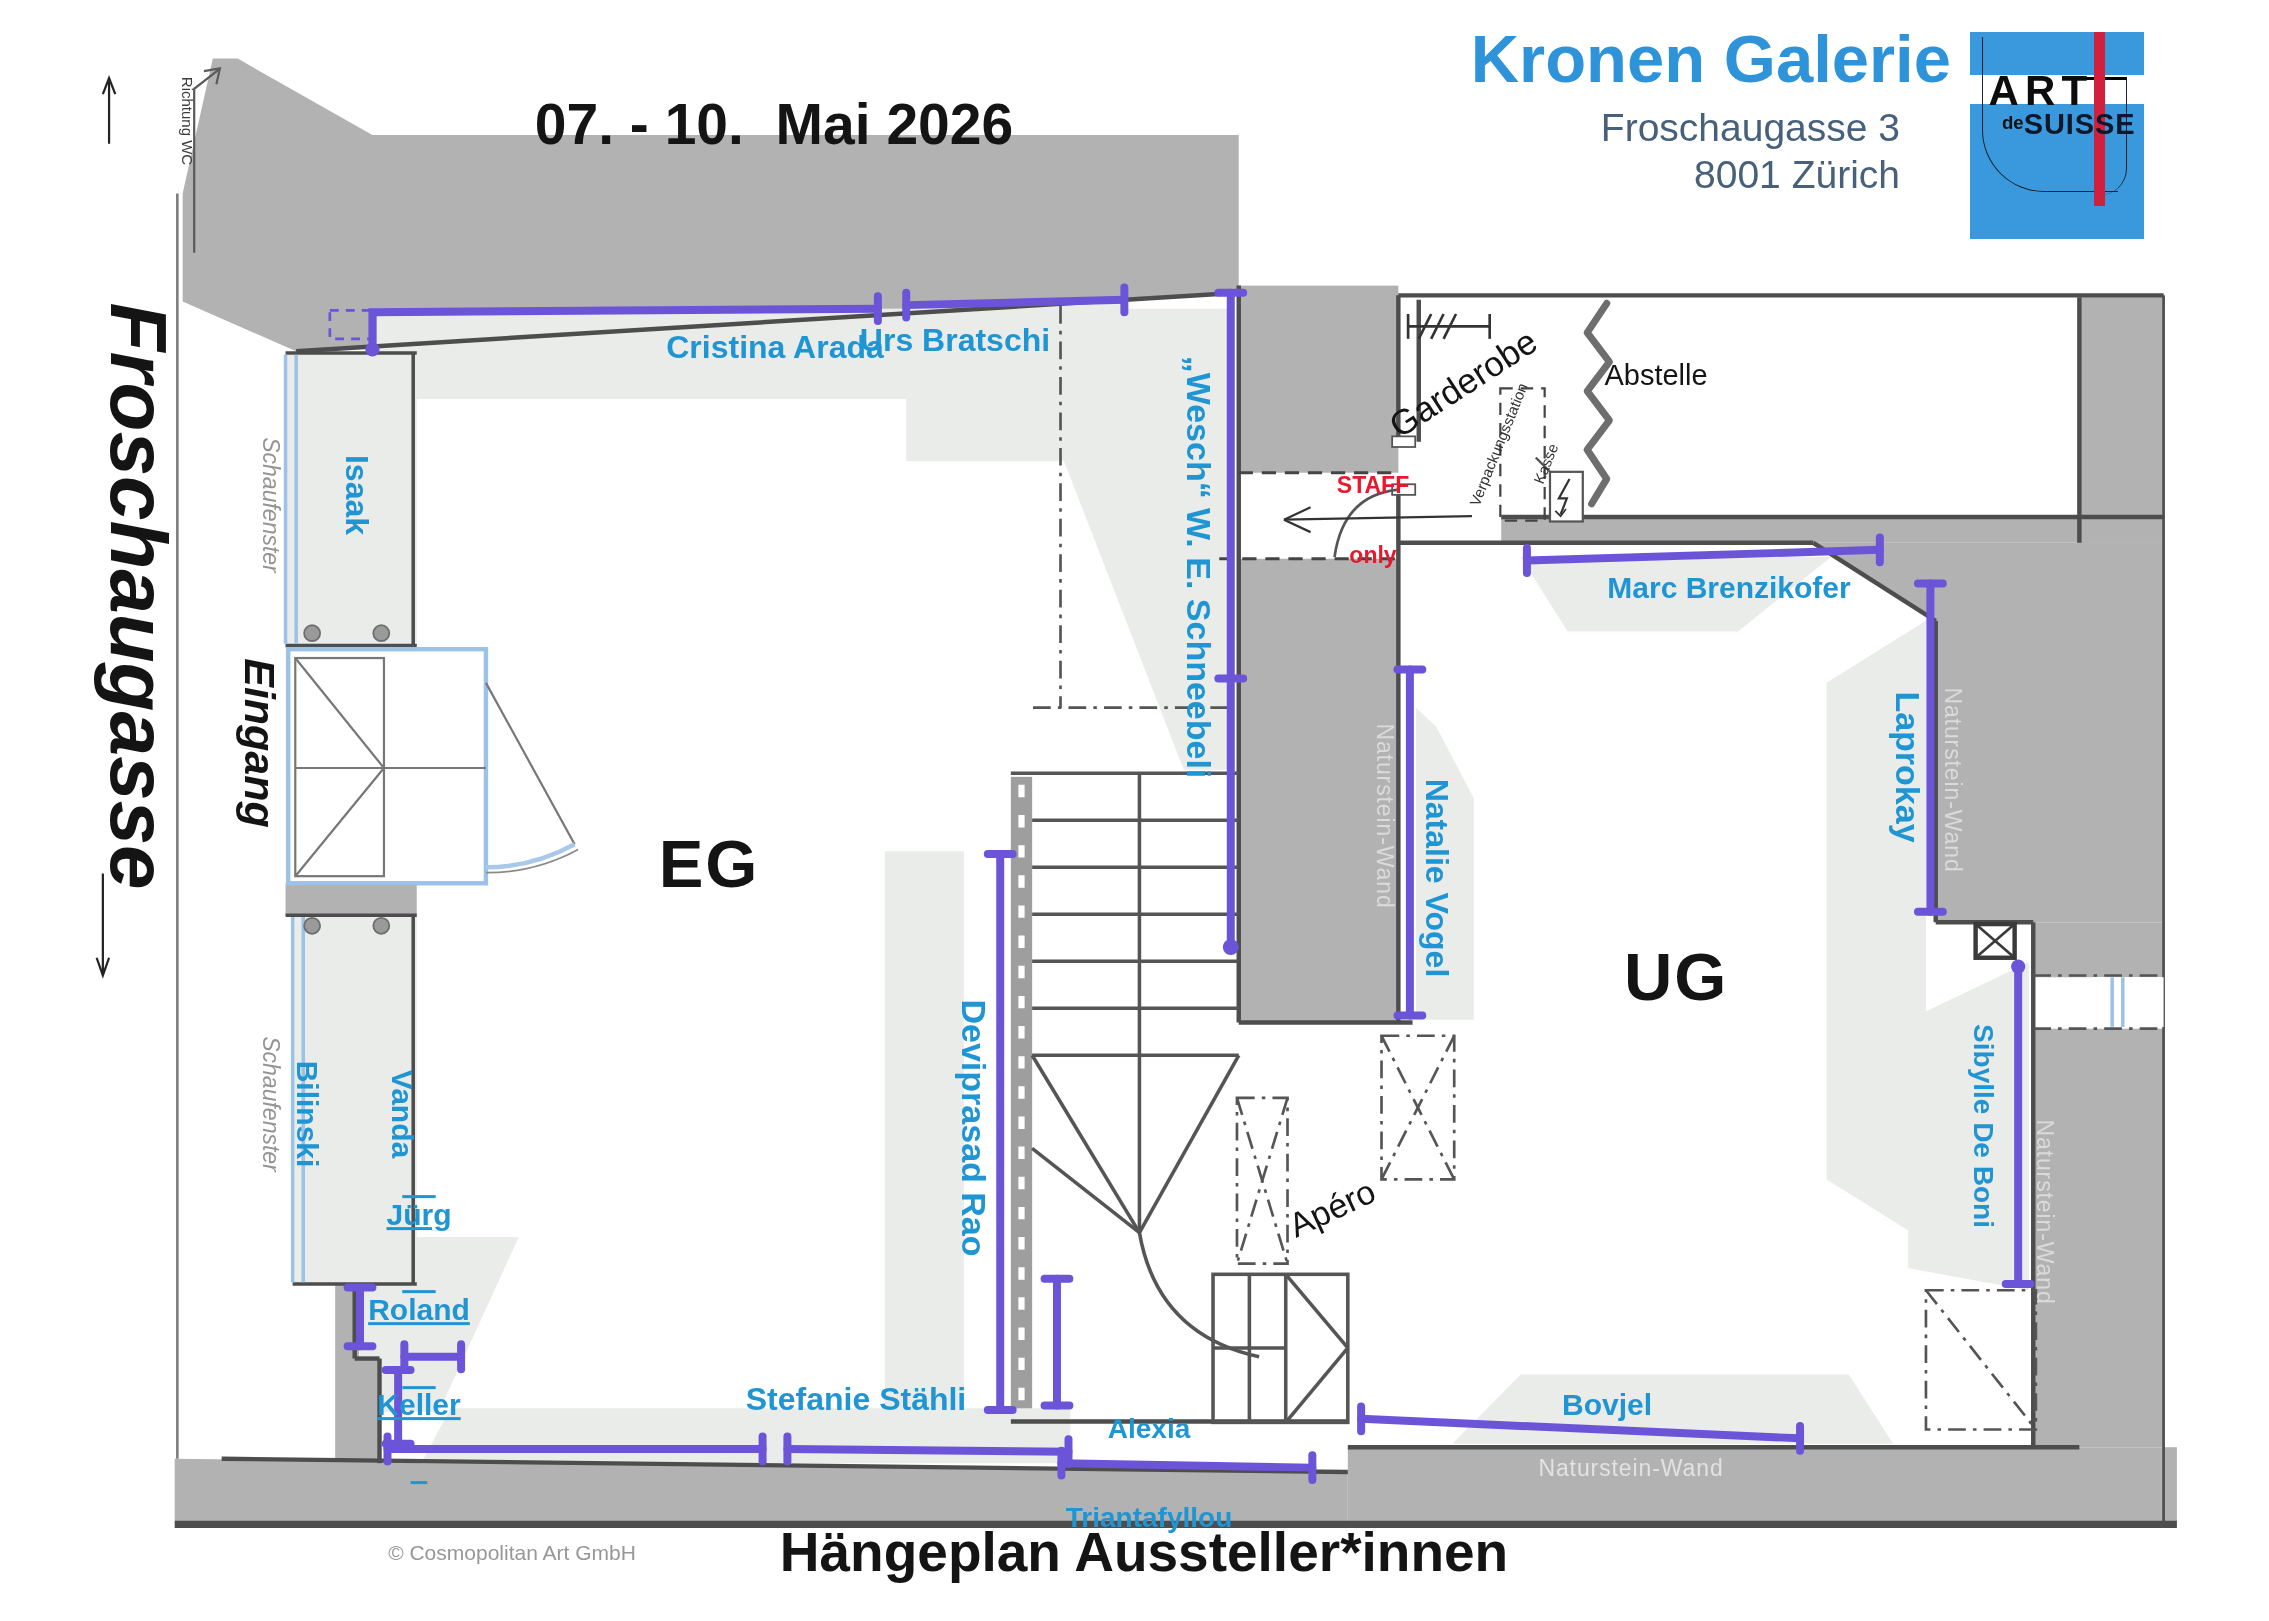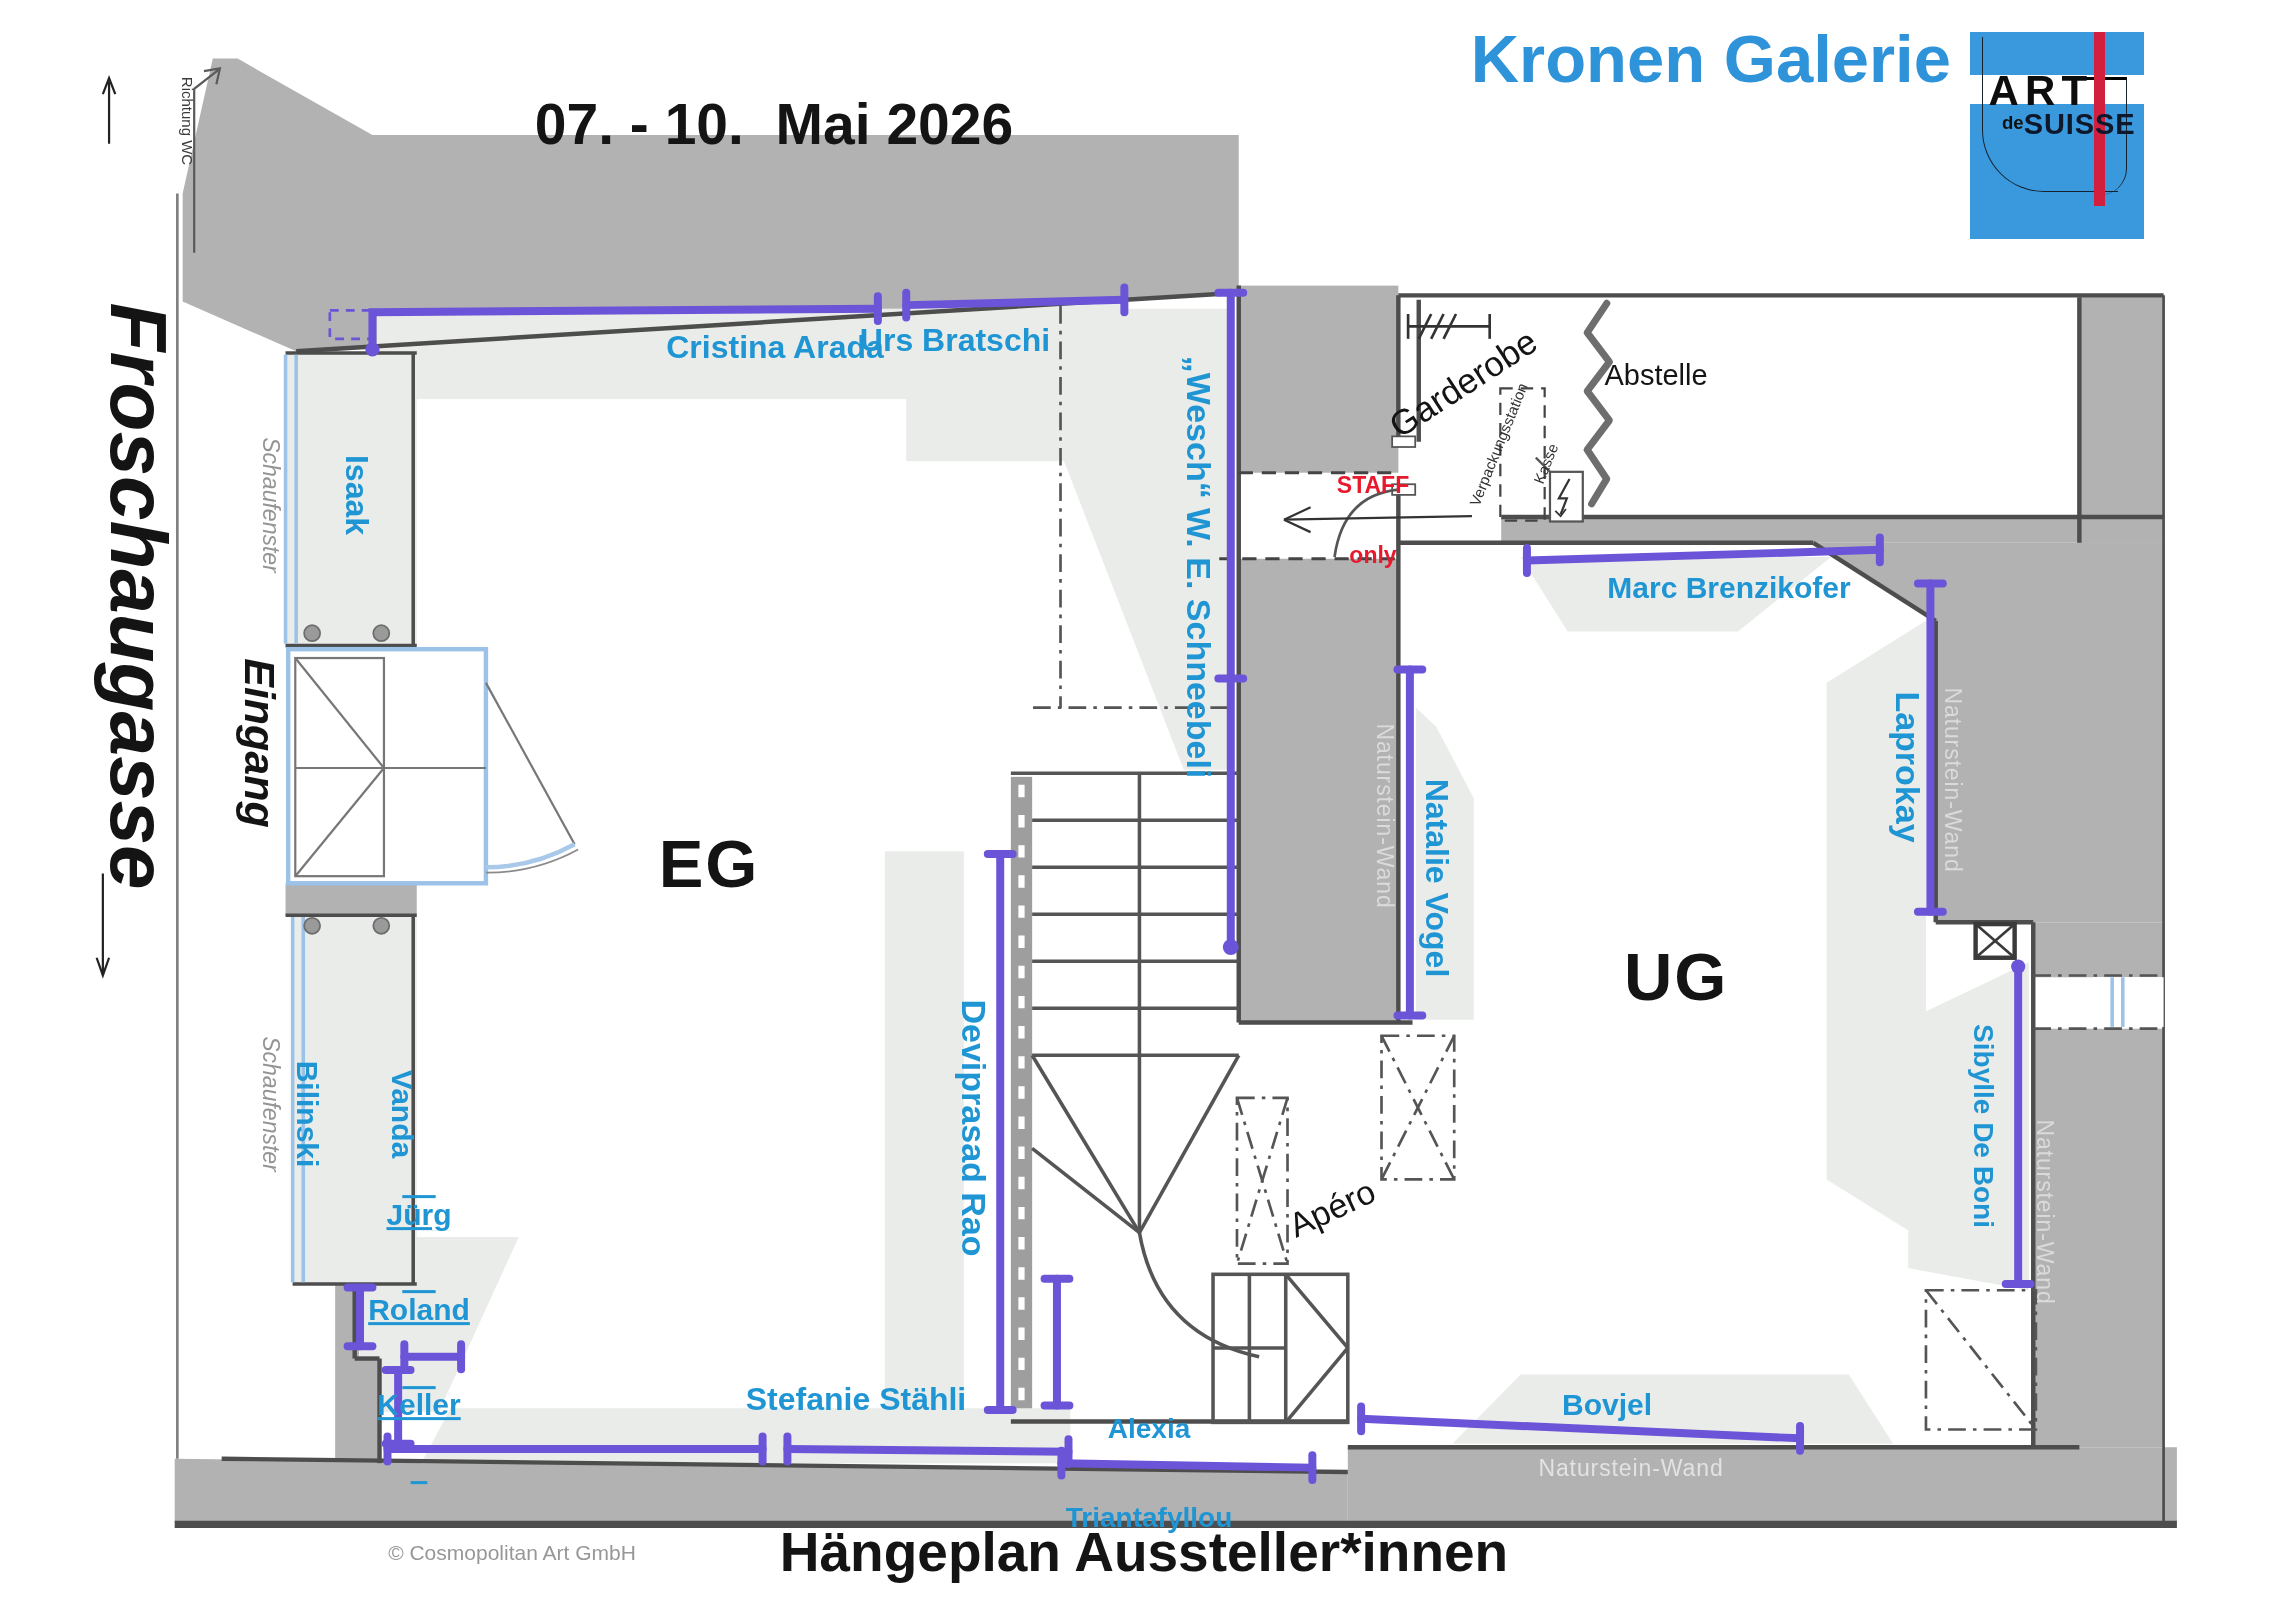--- a/index.html
+++ b/index.html
@@ -284,20 +284,24 @@
         <line x1="1178" y1="1585" x2="1206" y2="1585"></line>
       <line x1="1197" y1="1650" x2="1480" y2="1655"></line>
       <line x1="1197" y1="1636" x2="1197" y2="1664"></line>
         <line x1="1480" y1="1641" x2="1480" y2="1669"></line>
     </g>
   </svg>
 
   <div class="lbl blk" style="left:774px;top:124px;font-size:57px;font-weight:700;">07. - 10.  Mai 2026</div>
 
   <div class="hdr-right brand" style="right:319px;top:25px;">Kronen Galerie</div>
+  <div class="hdr-right addr" style="right:370px;top:105px;">
+    <span style="display:block;">Froschaugasse 3</span>
+    <span style="display:block;">8001 Zürich</span>
+  </div>
 
   <div class="logo">
     <div class="logo-band"></div>
     <div class="logo-curve"></div>
     <div class="logo-bracket"></div>
     <div class="logo-stripe"></div>
     <div class="logo-art">ART</div>
     <div class="logo-row">
       <span class="logo-de">de</span><span class="logo-suisse">SUISSE</span>
     </div>

